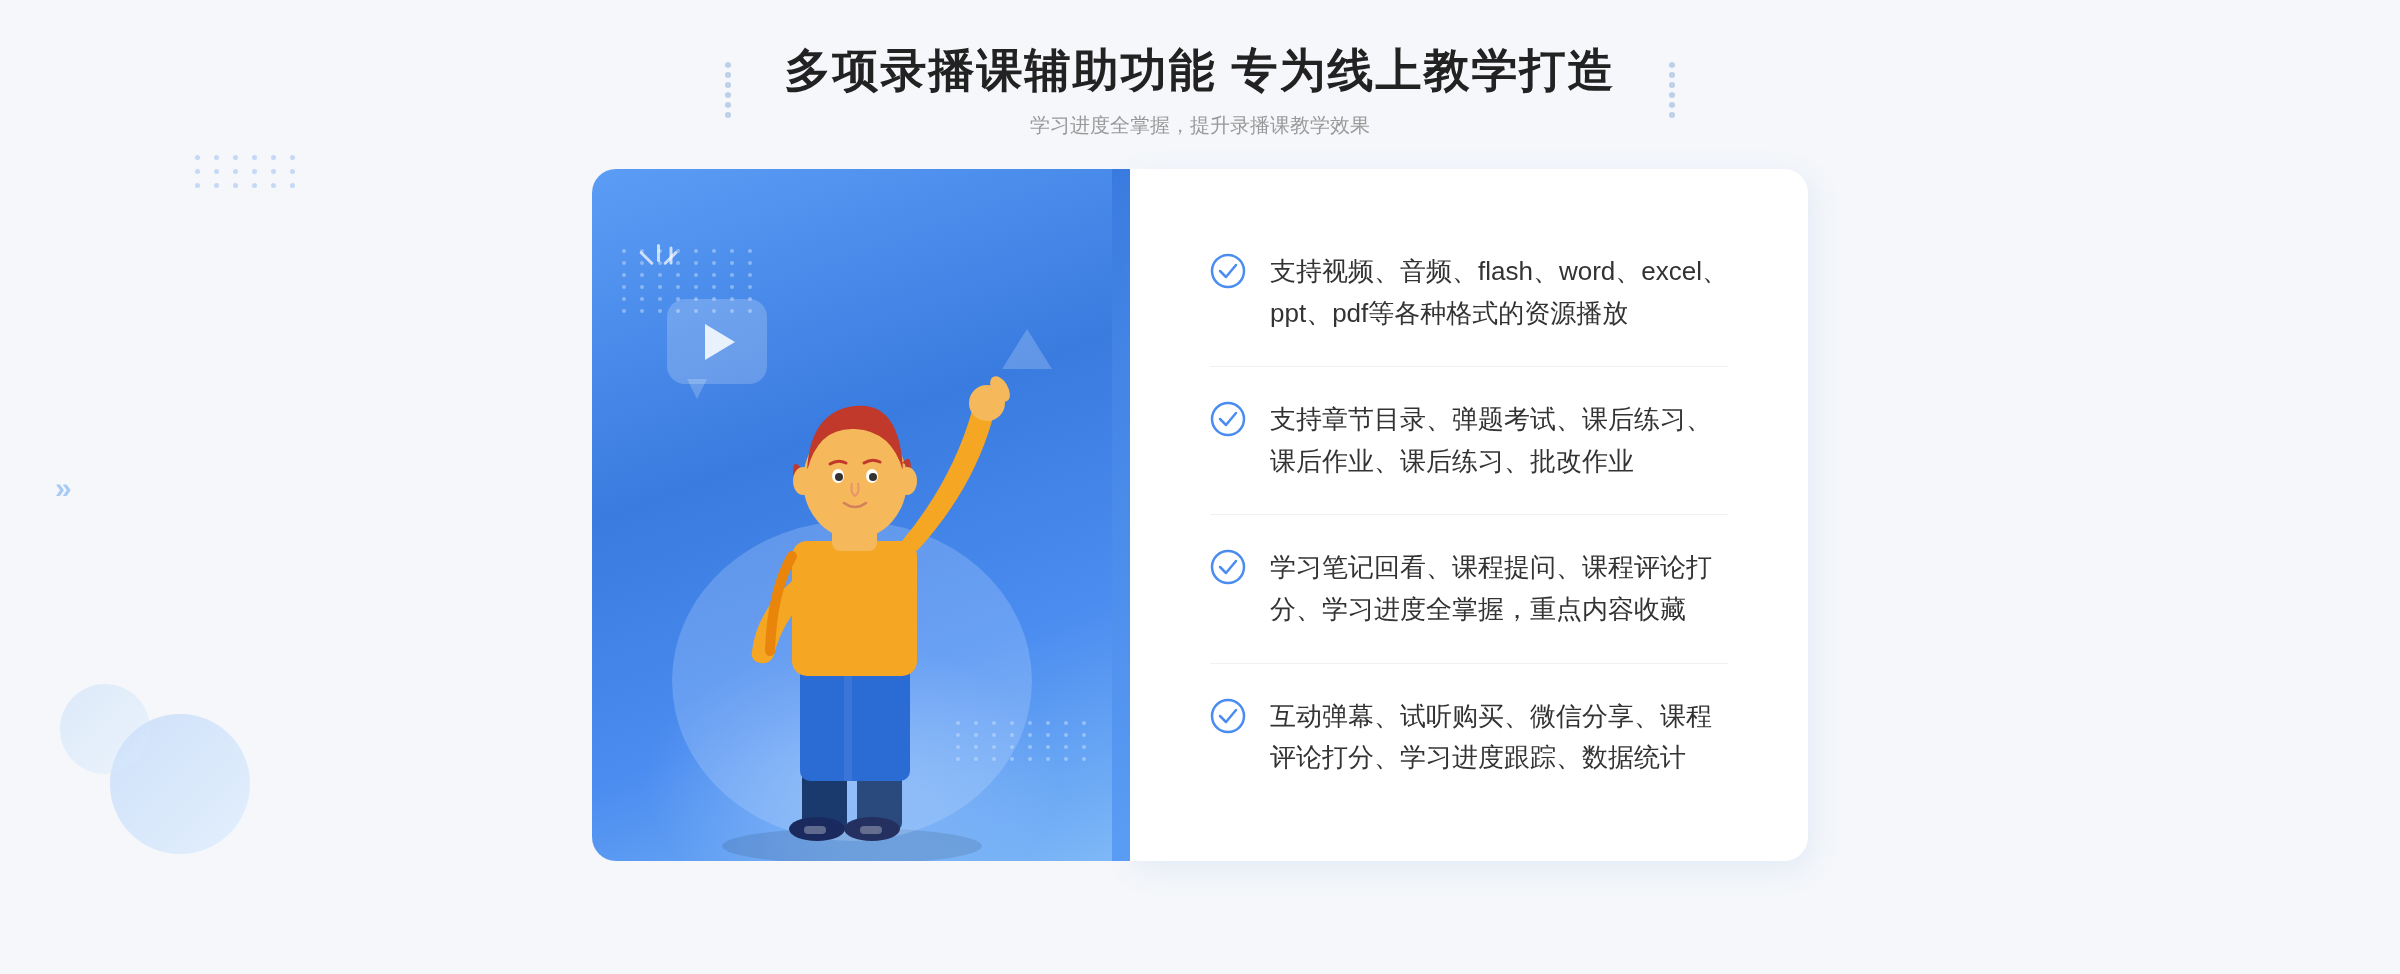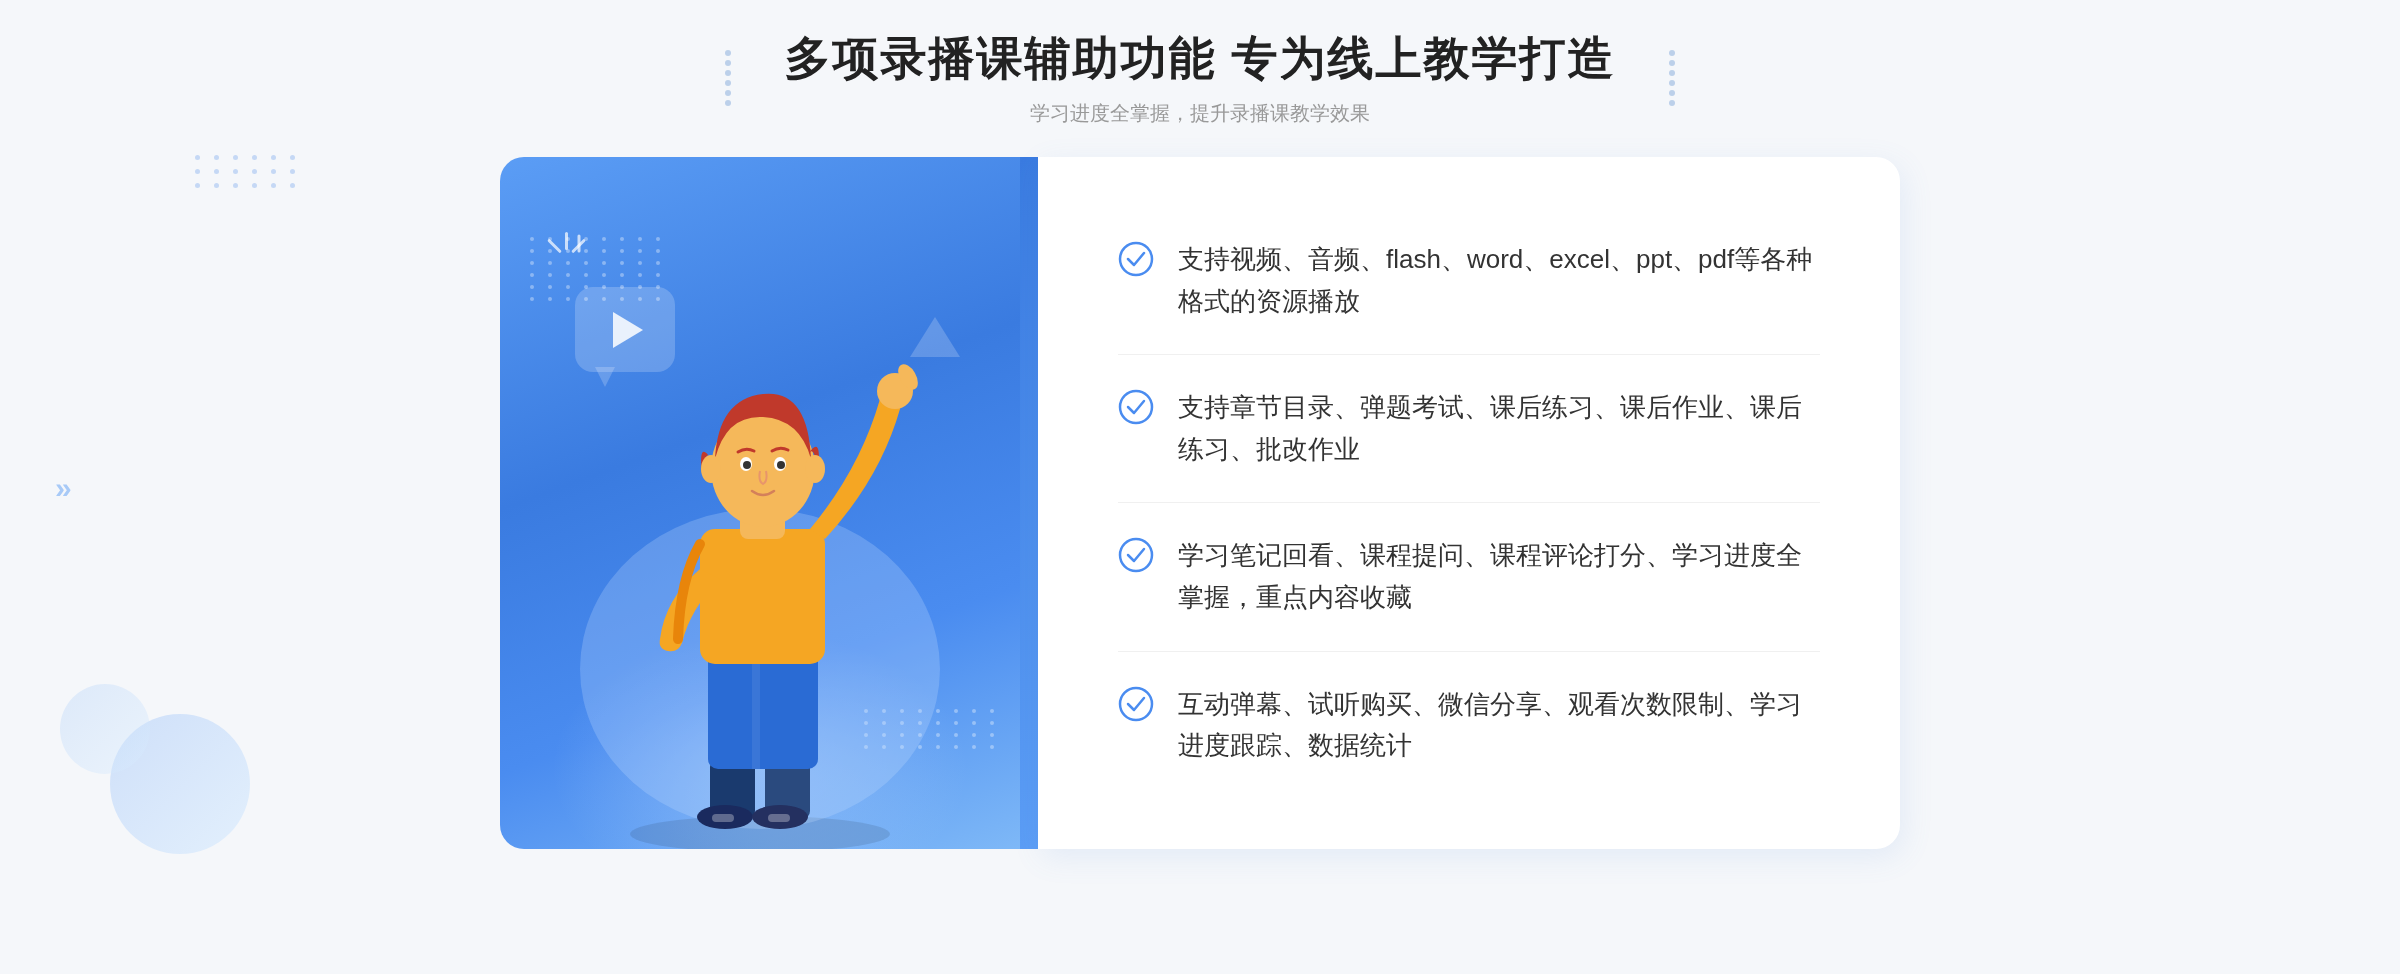--- a/index.html
+++ b/index.html
@@ -46,21 +46,21 @@
       opacity: 0.7;
     }
 
     
     .main-wrapper {
       width: 100%;
       height: 100%;
       display: flex;
       flex-direction: column;
       align-items: center;
-      padding-top: 28px;
+      padding-top: 40px;
       position: relative;
     }
 
     
     .title-section {
       text-align: center;
       margin-bottom: 30px;
       position: relative;
     }
 
@@ -100,21 +100,21 @@
       font-size: 20px;
       color: #999;
       margin-top: 10px;
       font-weight: 400;
     }
 
     
     .content-area {
       display: flex;
       align-items: stretch;
-      width: 1400px;
+      width: 1216px;
       margin: 0 auto;
       position: relative;
     }
 
     
     .illustration-card {
       width: 520px;
       min-height: 680px;
       background: linear-gradient(160deg, #5b9df5 0%, #3a7be0 40%, #4a8cf0 70%, #7eb8f7 100%);
       border-radius: 24px 0 0 24px;
@@ -484,21 +484,21 @@
           <path d="M10 18 L16 24 L26 12" stroke="#4a8cf0" stroke-width="2.5" stroke-linecap="round" stroke-linejoin="round" fill="none"></path>
         </svg>
         <span class="feature-text">学习笔记回看、课程提问、课程评论打分、学习进度全掌握，重点内容收藏</span>
       </div>
 
       <div class="feature-item">
         <svg class="check-icon" viewBox="0 0 36 36" fill="none" xmlns="http://www.w3.org/2000/svg">
           <circle cx="18" cy="18" r="16" stroke="#4a8cf0" stroke-width="2.5" fill="none"></circle>
           <path d="M10 18 L16 24 L26 12" stroke="#4a8cf0" stroke-width="2.5" stroke-linecap="round" stroke-linejoin="round" fill="none"></path>
         </svg>
-        <span class="feature-text">互动弹幕、试听购买、微信分享、观看次数限制、学习进度跟踪、数据统计</span>
+        <span class="feature-text">互动弹幕、试听购买、微信分享、课程评论打分、学习进度跟踪、数据统计</span>
       </div>
 
     </div>
   </div>
 
   <div class="chevron-left" style="position:absolute; left:55px; top:50%; transform:translateY(-50%);">
     <span style="color:#5b9df5; font-size:30px; font-weight:700; letter-spacing:-5px; opacity:0.7;">»</span>
   </div>
 
   <div class="deco-circle-1"></div>

